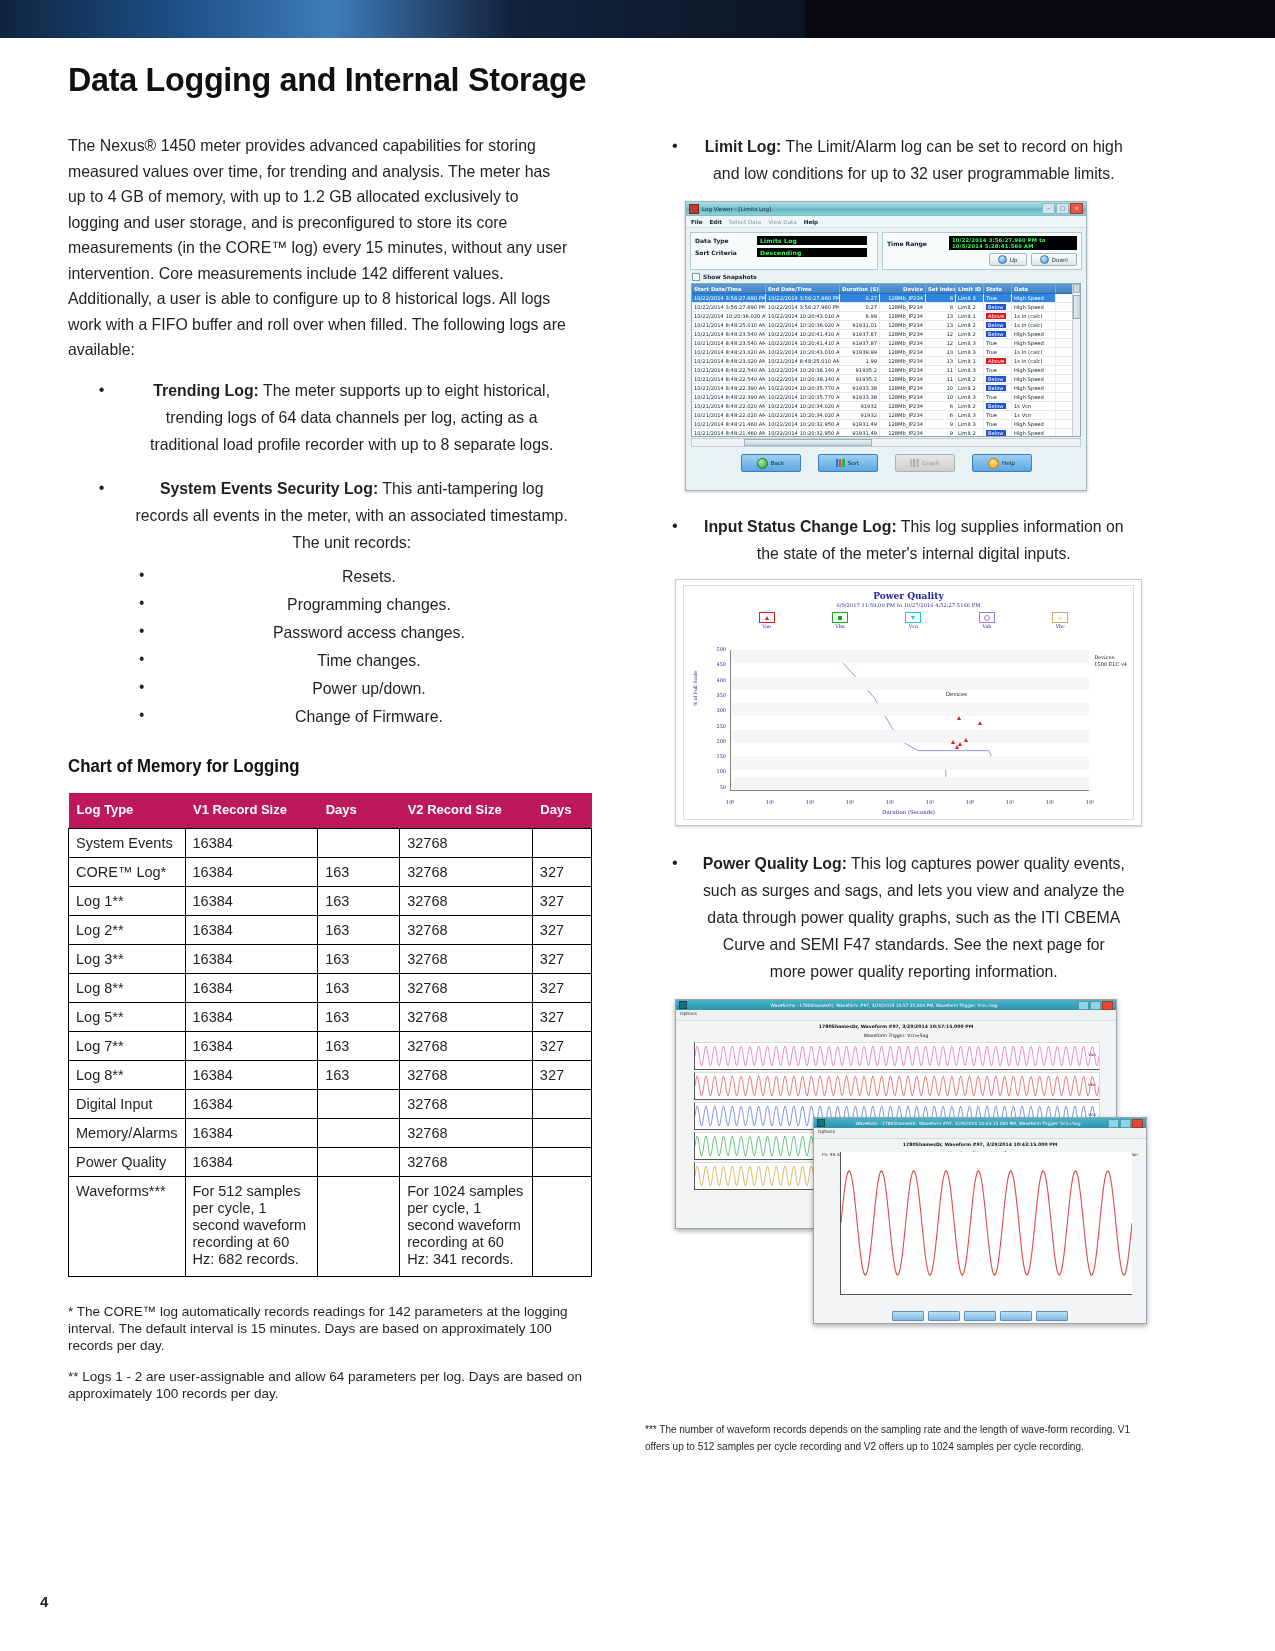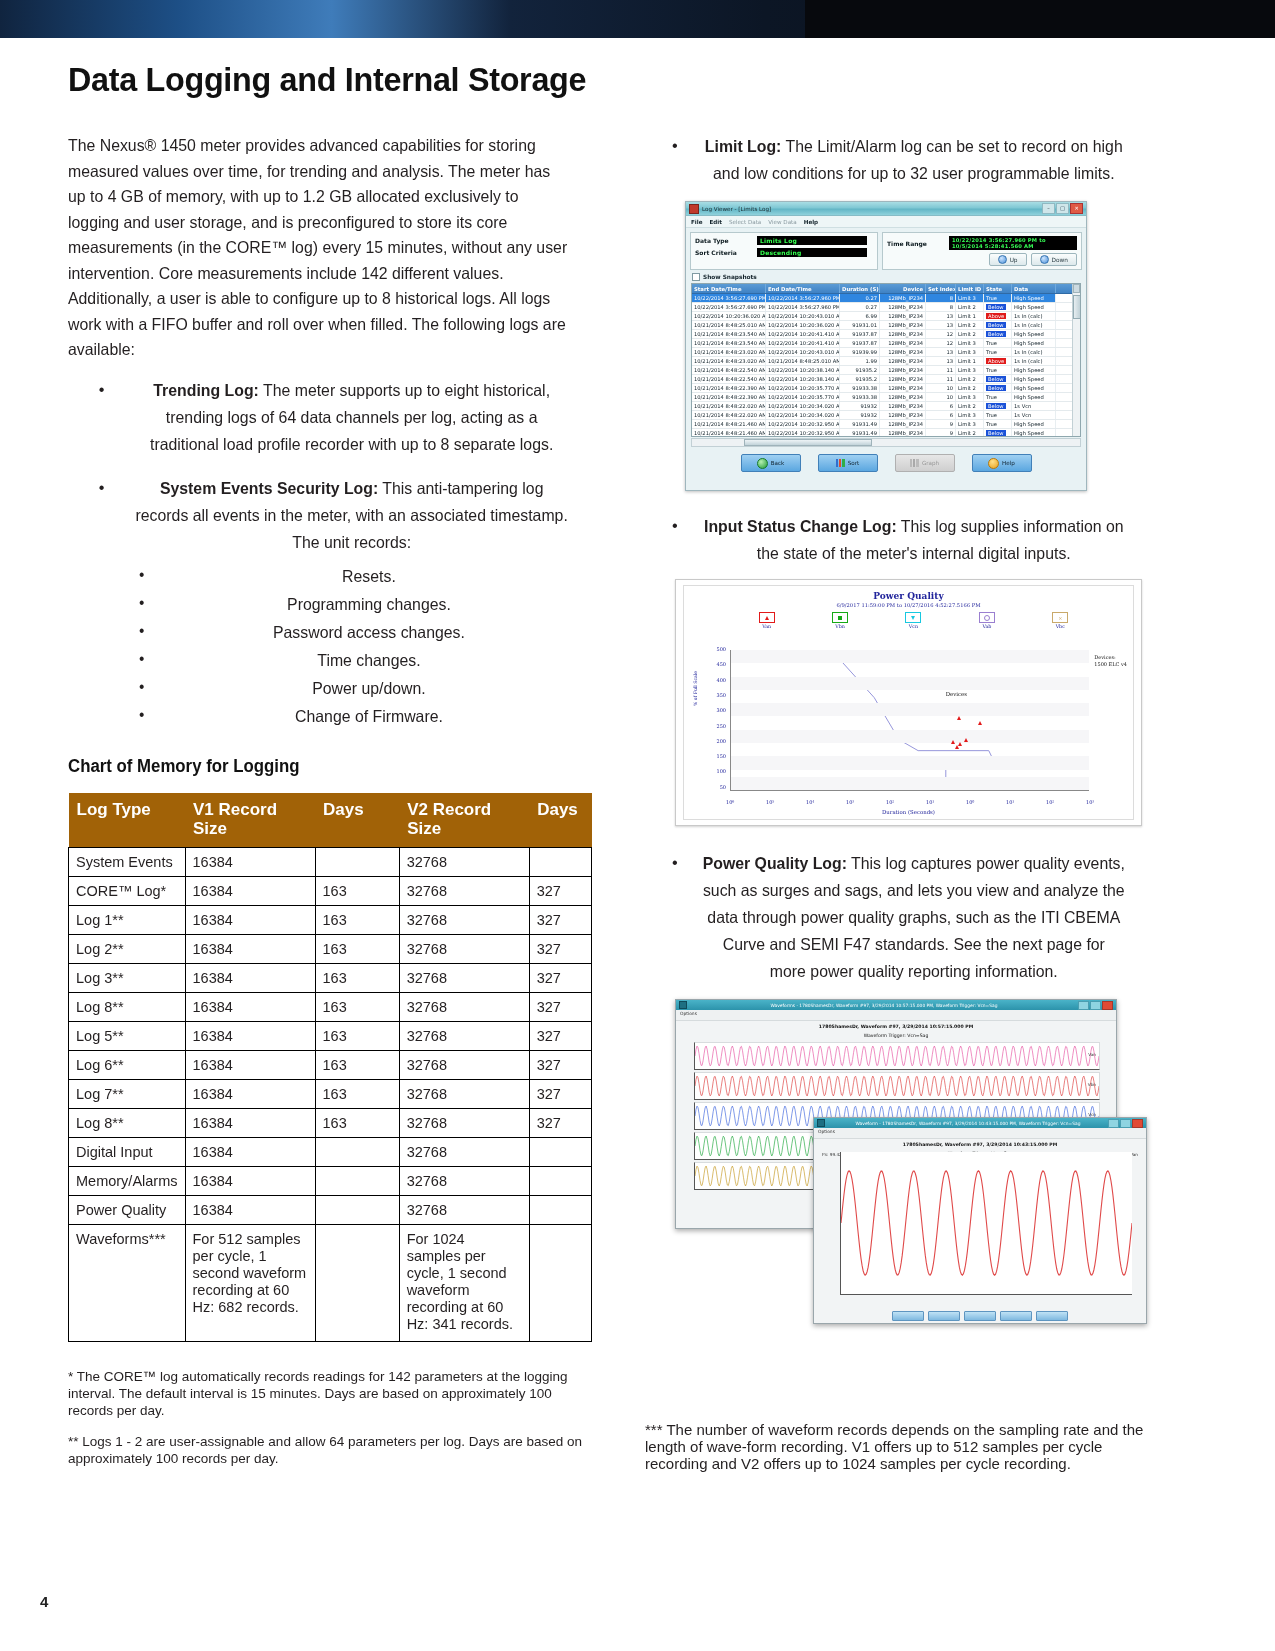--- a/index.html
+++ b/index.html
@@ -49,33 +49,33 @@
   .col-right .bl:before{left:28px;}
 
   h2.sub-h{margin:0 0 16px 0;font-size:17.5px;font-weight:bold;color:#111;
       font-family:"Liberation Sans Narrow","Liberation Sans",sans-serif;
       transform:scaleX(.96);transform-origin:left top;}
 
   
   table.memtab{border-collapse:collapse;width:524px;
      font-family:"Liberation Sans Narrow","Liberation Sans",sans-serif;}
   table.memtab th{
-     background:#a16207;color:#fff;font-size:17px;font-weight:bold;
+     background:#be185d;color:#fff;font-size:13px;font-weight:bold;
      text-align:left;padding:7px 8px 9px 8px;vertical-align:top;line-height:19px;margin-left:20px;
   }
   table.memtab td{
      border:1.6px solid #000;font-size:14.5px;color:#231f20;
      padding:5px 7px;vertical-align:top;line-height:18px;
   }
   table.memtab tr.wave td{line-height:17px;padding:6px 7px 8px 7px;}
   .c0{width:92px;}.c1{width:148px;}.c2{width:86px;}.c3{width:148px;}.c4{width:50px;}
 
   .note{font-size:13.5px;line-height:17px;color:#231f20;margin:0 0 14px 0;width:525px;
      font-family:"Liberation Sans Narrow","Liberation Sans",sans-serif;}
-  .note-r{font-size:15px;line-height:17px;color:#231f20;margin:0;width:500px;
+  .note-r{font-size:10px;line-height:17px;color:#231f20;margin:0;width:500px;
      font-family:"Liberation Sans Narrow","Liberation Sans",sans-serif;}
 
   .pageno{position:absolute;left:40px;top:1555px;font-size:15px;font-weight:bold;color:#222;}
   .logviewer{
     position:relative;width:400px;height:288px;
     background:#e8f2f4;border:1px solid #9fb6bd;
     box-shadow:0 1px 3px rgba(0,0,0,.25);
     font-family:"DejaVu Sans","Liberation Sans",sans-serif;
     overflow:hidden;
   }
@@ -271,27 +271,20 @@
             <td class="c4">327</td>
           </tr>
           <tr>
             <td class="c0">Log 5**</td>
             <td class="c1">16384</td>
             <td class="c2">163</td>
             <td class="c3">32768</td>
             <td class="c4">327</td>
           </tr>
           <tr>
-            <td class="c0">Log 6**</td>
-            <td class="c1">16384</td>
-            <td class="c2">163</td>
-            <td class="c3">32768</td>
-            <td class="c4">327</td>
-          </tr>
-          <tr>
             <td class="c0">Log 7**</td>
             <td class="c1">16384</td>
             <td class="c2">163</td>
             <td class="c3">32768</td>
             <td class="c4">327</td>
           </tr>
           <tr>
             <td class="c0">Log 8**</td>
             <td class="c1">16384</td>
             <td class="c2">163</td>

